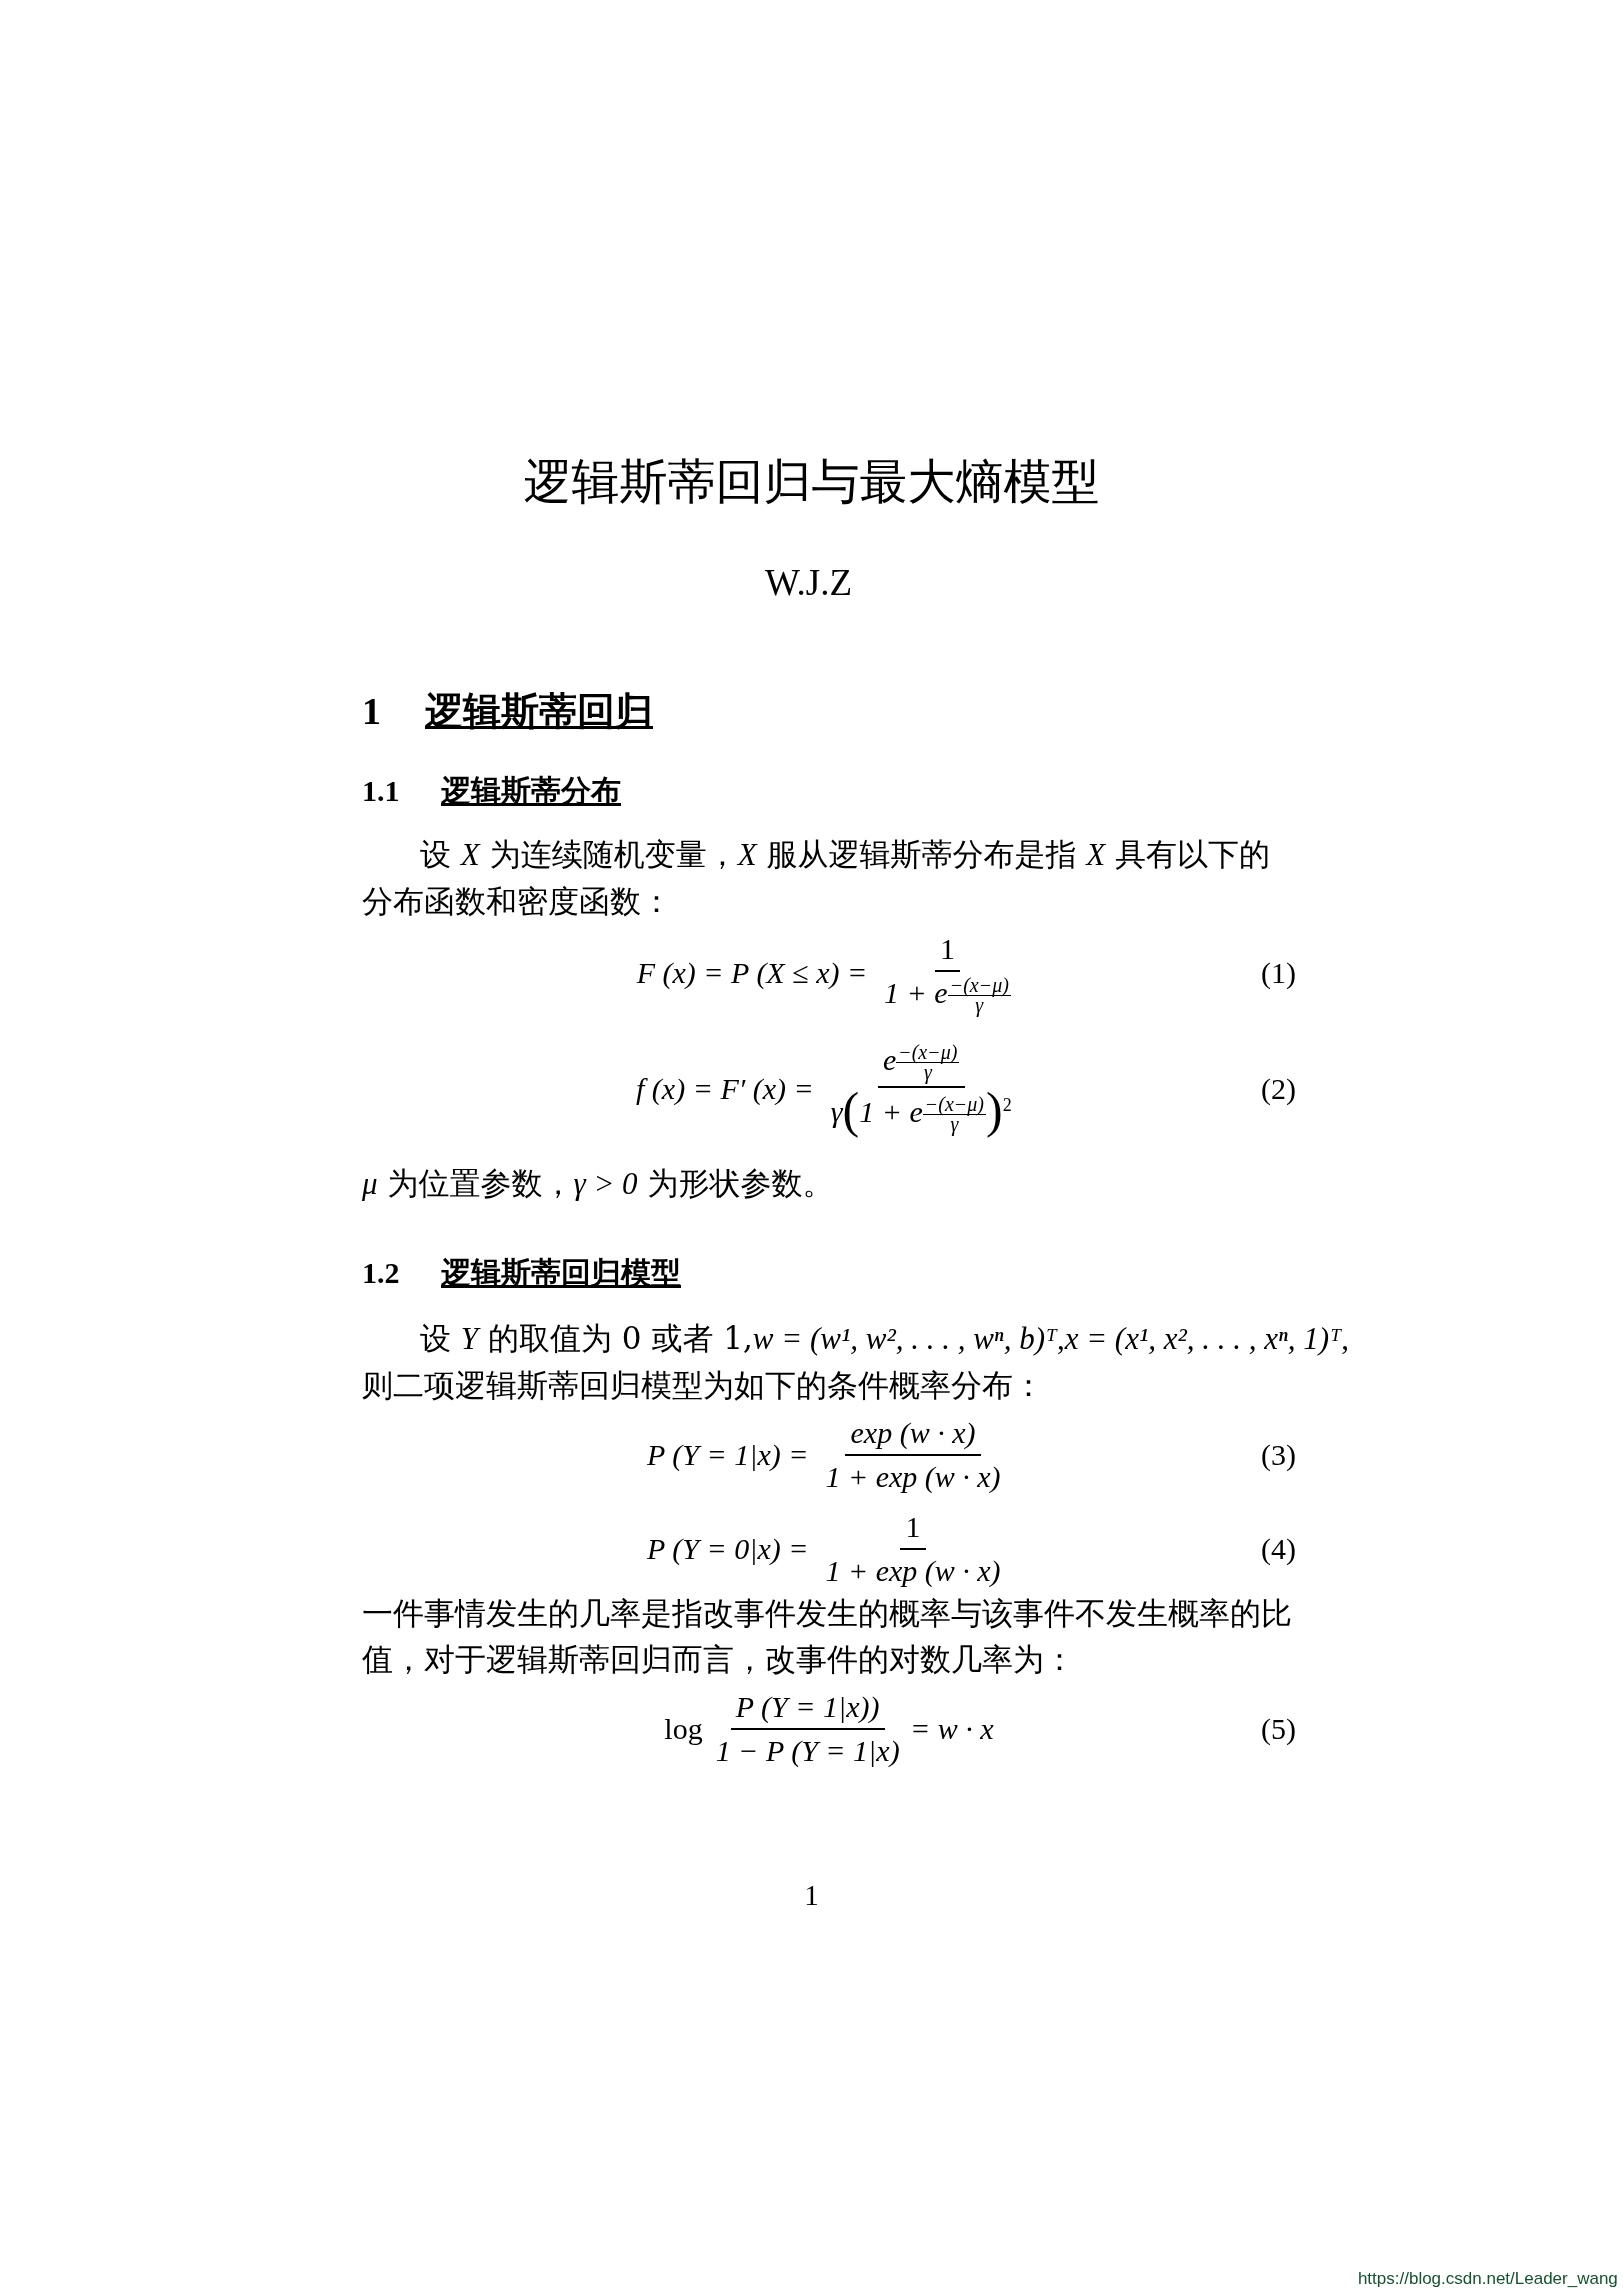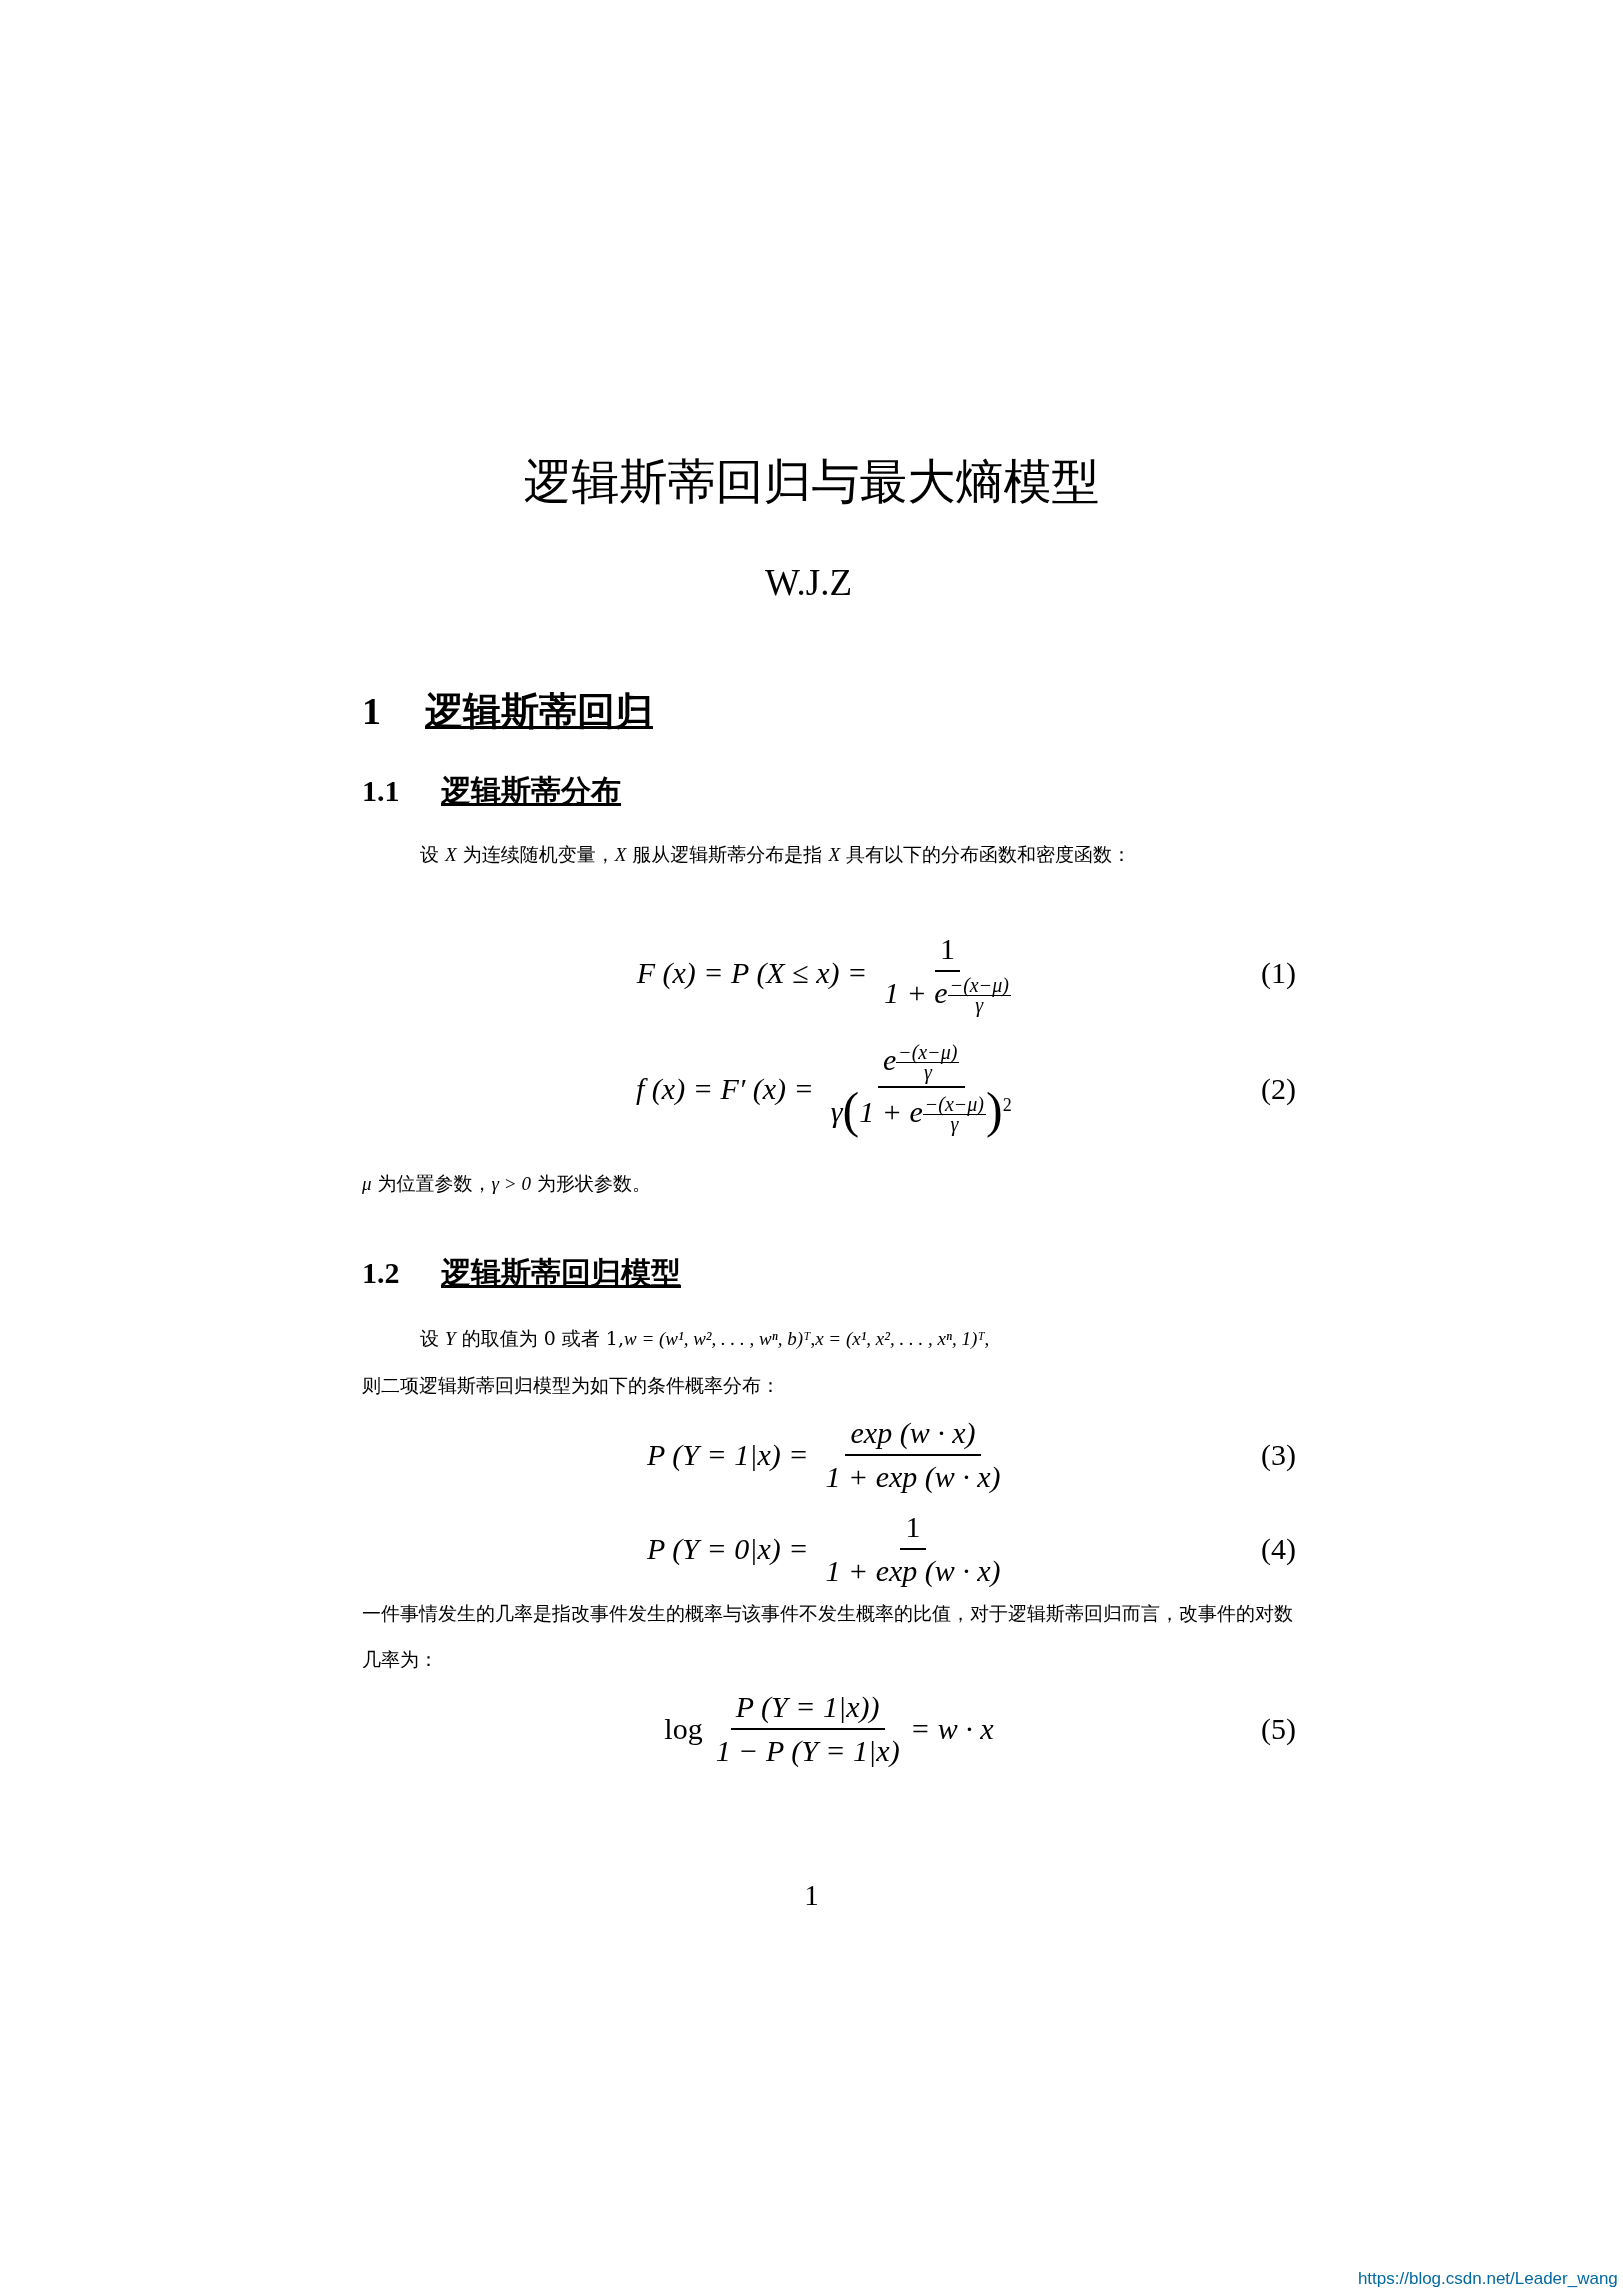--- a/index.html
+++ b/index.html
@@ -9,41 +9,41 @@
   .title { left: 0; width: 1623px; top: 452px; text-align: center; font-size: 48px; line-height: 59px;
            font-family: Liberation Sans, sans-serif; }
   .author { left: 0; width: 1617px; top: 563px; text-align: center; font-size: 37px; line-height: 39px;
             font-family: "Liberation Serif", serif; }
   .sec { left: 362px; font-family: "DejaVu Sans", sans-serif; font-weight: bold; text-decoration: underline; }
   .sec .num { font-family: "Liberation Serif", serif; font-weight: bold; display: inline-block; }
   .sec1 { top: 688px; font-size: 38px; line-height: 46px; }
   .sec1 .num { width: 63px; }
   .sub { font-size: 30px; line-height: 39px; }
   .sub .num { width: 79px; }
-  .para { left: 362px; width: 934px; font-size: 19px; line-height: 46px;
+  .para { left: 362px; width: 934px; font-size: 31px; line-height: 46px;
           font-family: "DejaVu Serif", serif; }
   .indent { text-indent: 58px; }
   .m { font-family: "Liberation Serif", serif; font-style: italic; }
   .mr { font-family: "Liberation Serif", serif; font-style: normal; }
   .eq { left: 362px; width: 934px; height: 98px; font-family: "Liberation Serif", serif; font-size: 30px; }
   .eq .body { position: absolute; left: 0; right: 0; top: 0; bottom: 0; display: flex;
               align-items: center; justify-content: center; }
   .eq .tag { position: absolute; right: 0; top: 50%; transform: translateY(-50%); font-style: normal; }
   .frac { display: inline-flex; flex-direction: column; align-items: center; vertical-align: middle; margin: 0 5.2px; }
   .frac .n { padding: 0 5.2px 3.9px; border-bottom: 2px solid #000; text-align: center; }
   .frac .d { padding: 3.9px 5.2px 0; text-align: right; }
   .lhs { margin-right: 6.5px; }
   sup { font-size: 60%; }
   .sfrac { display: inline-flex; flex-direction: column; align-items: center; vertical-align: 60%;
            font-size: 20px; line-height: 18.3px; font-style: italic; }
   .sfrac .sn { border-bottom: 1.3px solid #000; padding: 0 2px 0.7px; }
   .big { font-size: 50px; line-height: 39px; vertical-align: -5.2px; font-style: normal; }
   .pagenum { left: 0; width: 1623px; top: 1879px; text-align: center; font-size: 29px;
              font-family: "Liberation Serif", serif; }
-  .wm { right: 5.2px; top: 2269px; font-size: 17px; color: #0369a1;
+  .wm { right: 5.2px; top: 2269px; font-size: 17px; color: #14532d;
         font-family: "Liberation Sans", sans-serif; }
 </style>
 </head>
 <body>
 
 <div class="abs title">逻辑斯蒂回归与最大熵模型</div>
 <div class="abs author">W.J.Z</div>
 
 <div class="abs sec sec1">
   <span class="num">1</span><span>逻辑斯蒂回归</span>

